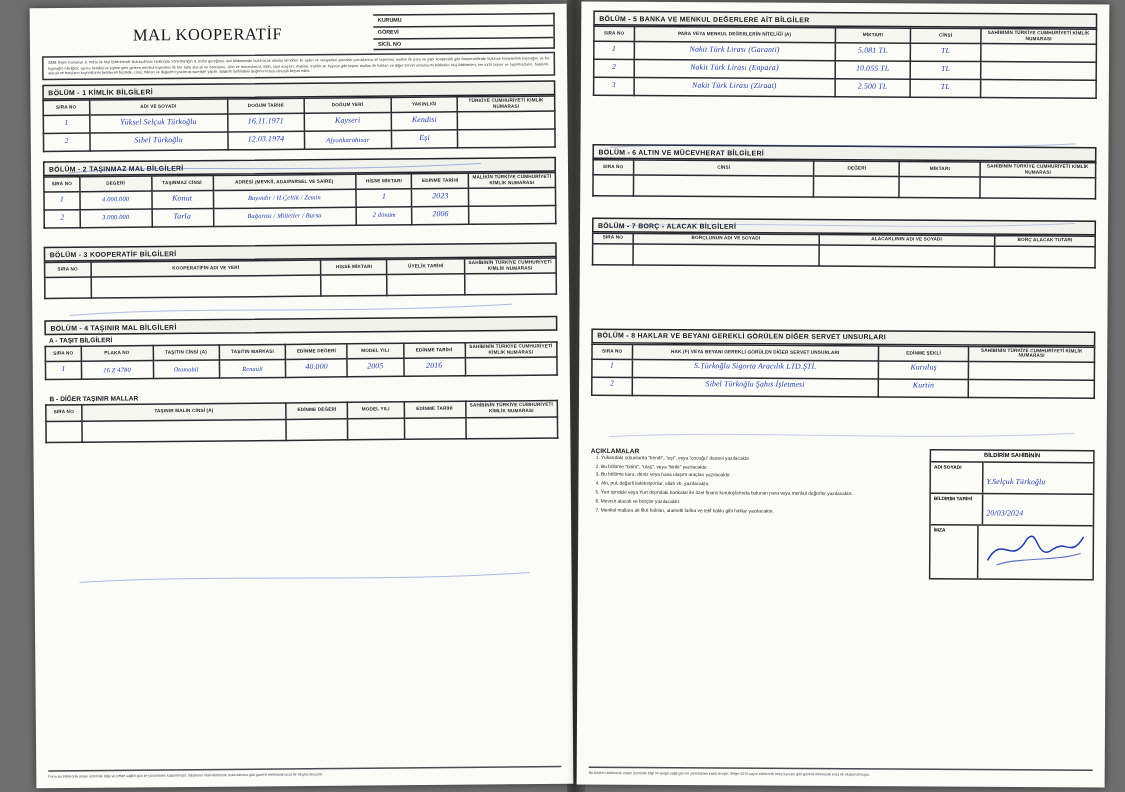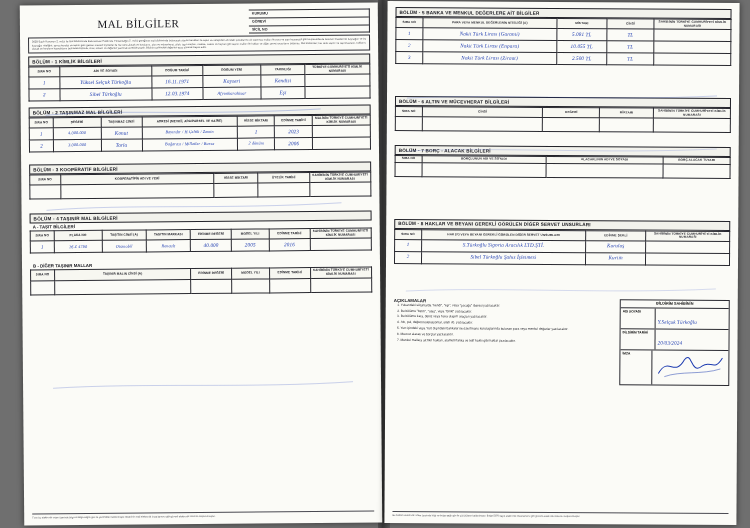--- a/index.html
+++ b/index.html
@@ -77,21 +77,21 @@
 </head>
 <body>
 
 <div class="spine"></div>
 
 <div class="sheet" id="sheet-left">
   <div class="inner">
 
     <div class="hdrbox">
       <div class="hdr-left">
-        <span class="ttl">MAL BİLGİLER</span>
+        <span class="ttl">MAL KOOPERATİF</span>
       </div>
       <div class="hdr-right">
         <div>KURUMU</div>
         <div>GÖREVİ</div>
         <div>SİCİL NO</div>
       </div>
     </div>
 
     <div class="legaltext">3628 Sayılı Kanunun 2. md'si ile Mal Bildiriminde Bulunulması Hakkında Yönetmeliğin 5. md'si gereğince mal bildiriminde bulunacak olanlar kendileri ile eşleri ve velayetleri altındaki çocuklarına ait taşınmaz malları ile para ve yapı kooperatifi gibi kooperatiflerde bulunan hisselerinin kaynağını ve bu kaynağın niteliğini; ayrıca kendisi ve eşinin gelir getiren menkul kıymetler ile her türlü alacak ve borçlarını, altın ve mücevherat, silah, taşıt araçları, makine, traktör ve hayvan gibi taşınır malları ile hakları ve diğer servet unsurlarını bildirirler. Mal bildirimleri; her türlü taşınır ve taşınmazların, hakların, alacak ve borçların kaynaklarını belirtecek biçimde, cinsi, miktarı ve değerleri yazılmak suretiyle yapılır. Bildirim tarihindeki değerleri esas alınarak beyan edilir.</div>
 

